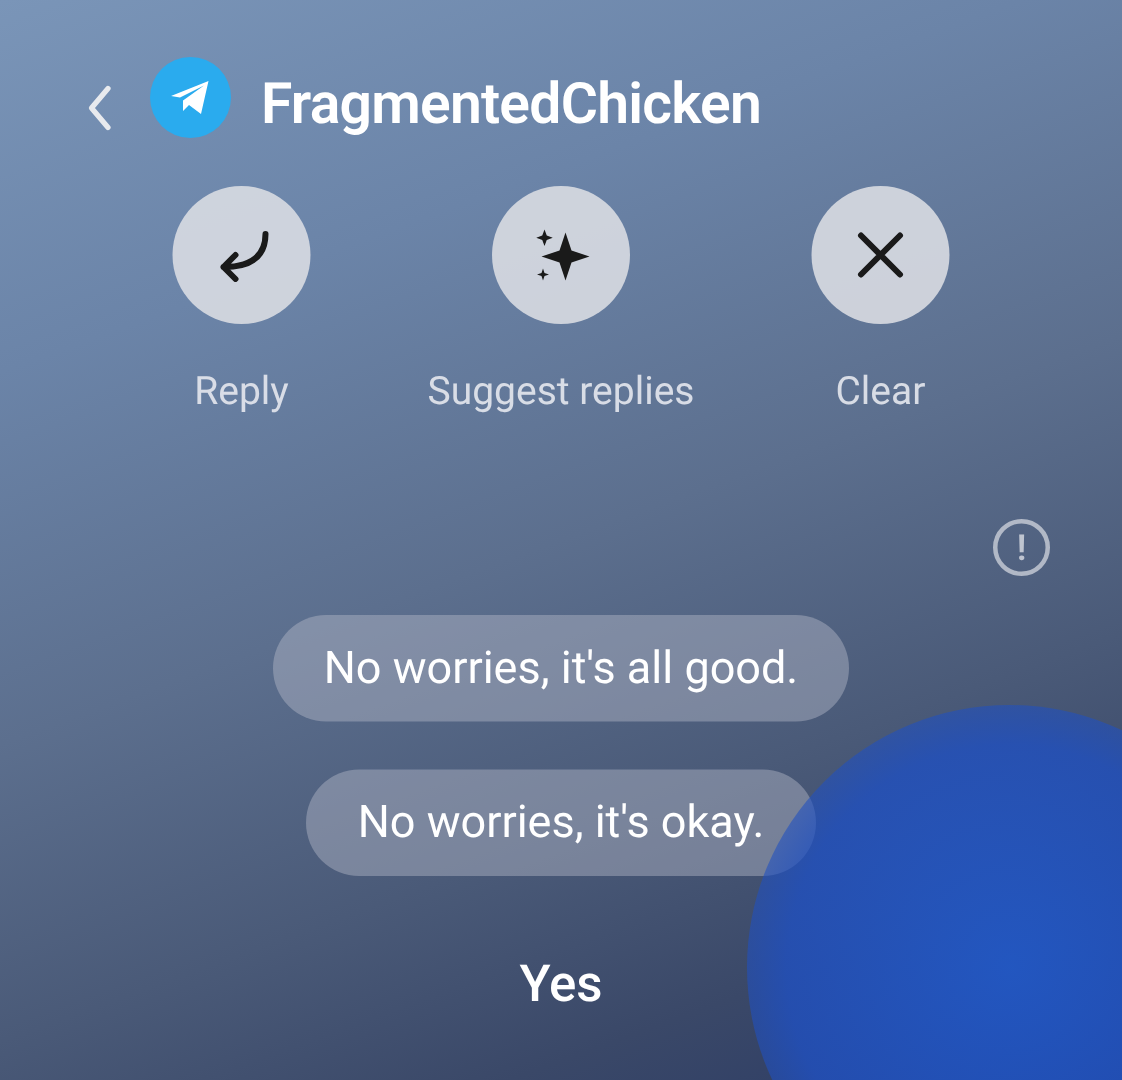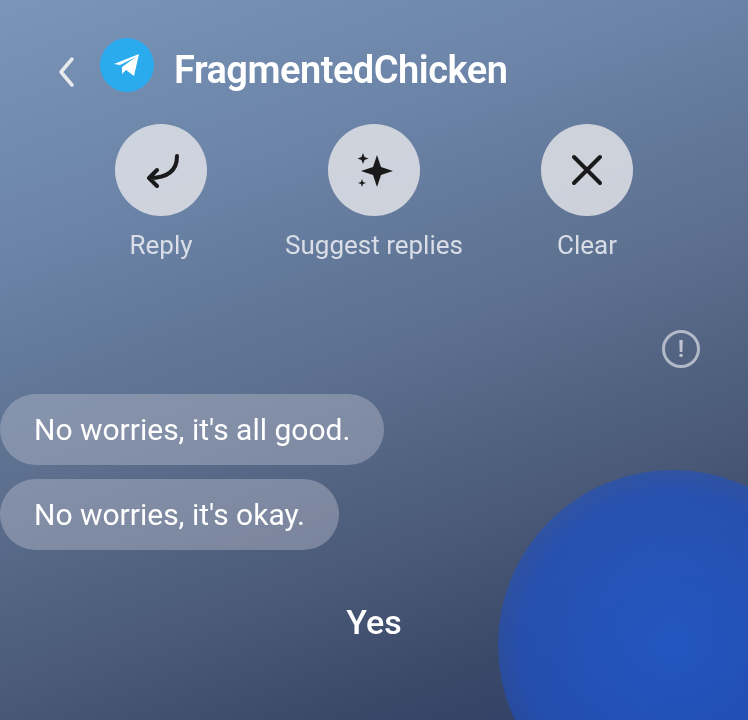--- a/index.html
+++ b/index.html
@@ -89,20 +89,21 @@
       display: flex;
       align-items: center;
       justify-content: center;
     }
     
     .action-label {
       color: rgba(230, 232, 238, 0.9);
       font-size: 26px;
       font-weight: 400;
       white-space: nowrap;
+      margin-top: 16px;
     }
     
     .info-icon-row {
       display: flex;
       justify-content: flex-end;
       padding: 40px 48px 10px 0;
     }
     
     .info-circle {
       width: 38px;
@@ -118,22 +119,22 @@
     .info-circle::before {
       content: '!';
       color: rgba(210, 214, 222, 0.85);
       font-size: 24px;
       font-weight: 600;
     }
     
     .suggestions {
       display: flex;
       flex-direction: column;
-      align-items: flex-start;
-      gap: 14px;
+      align-items: center;
+      gap: 32px;
       padding: 16px 0;
     }
     
     .suggestion-chip {
       background: rgba(180, 185, 200, 0.45);
       color: #ffffff;
       font-size: 30px;
       font-weight: 400;
       padding: 18px 34px;
       border-radius: 40px;

